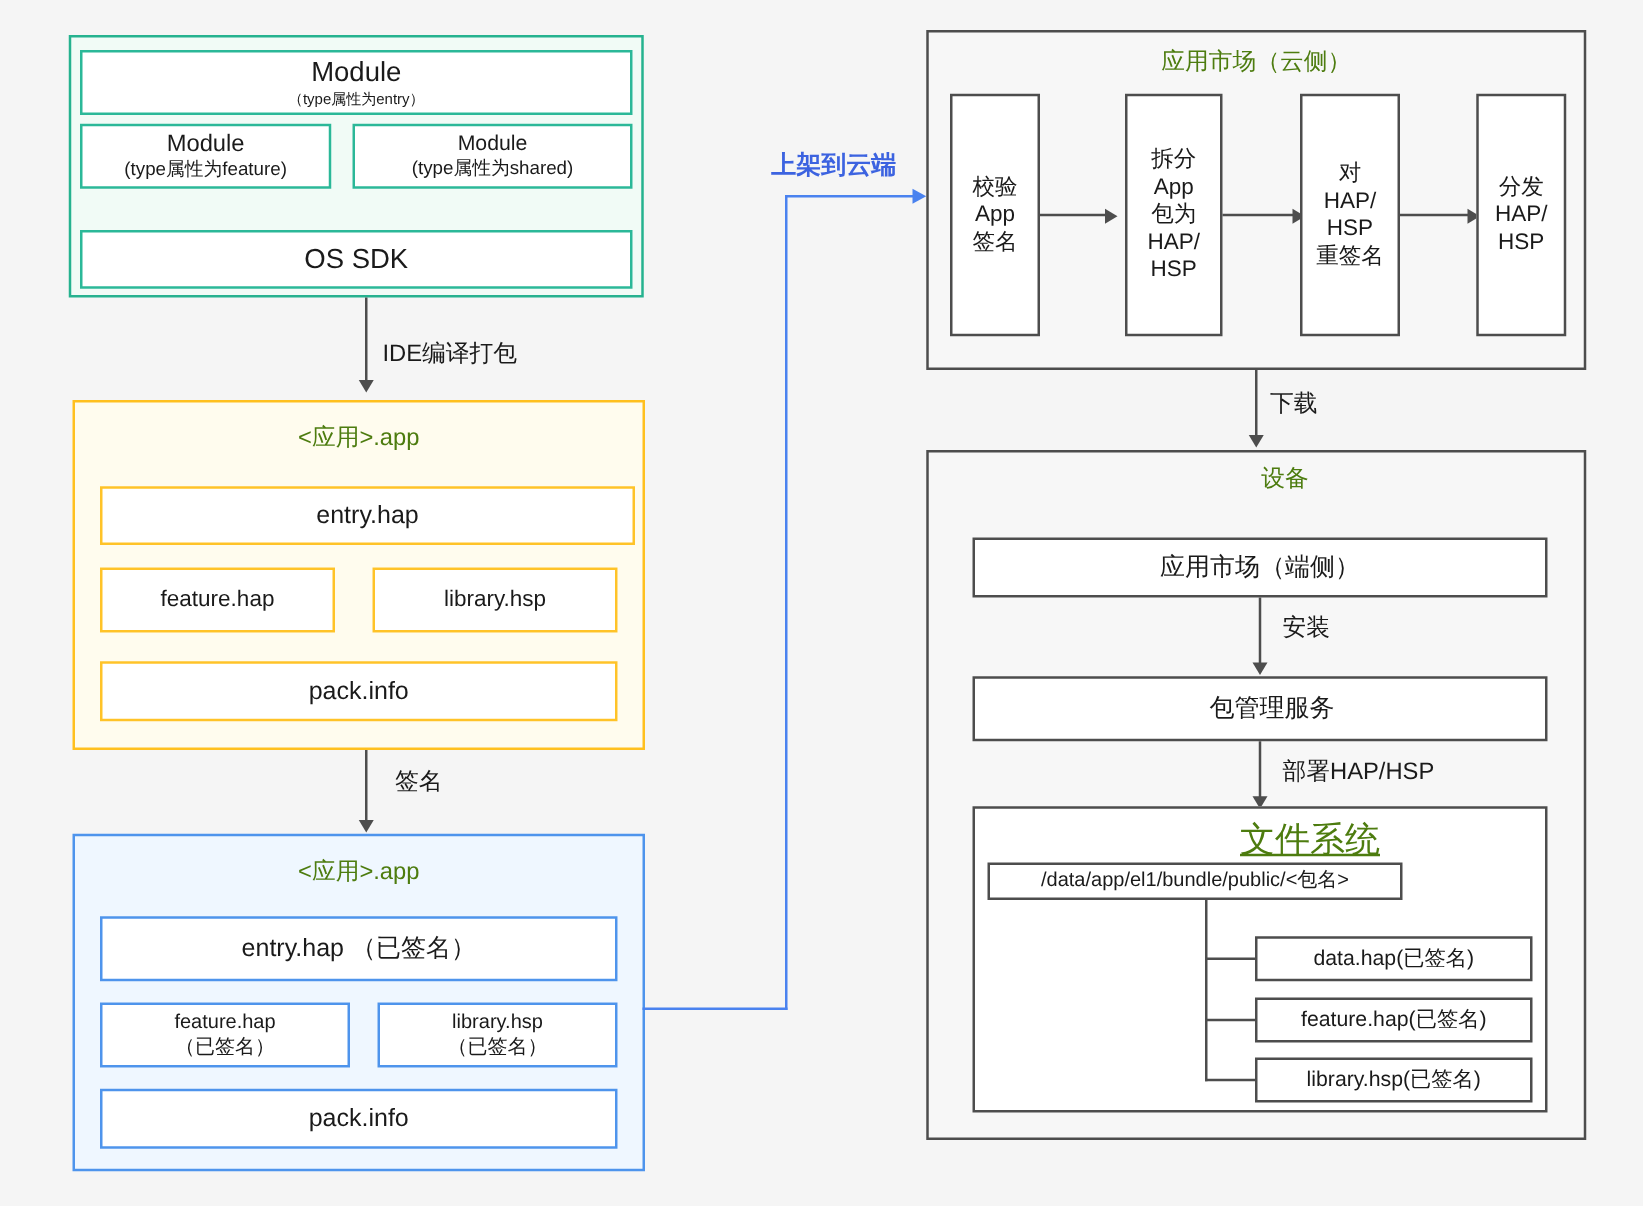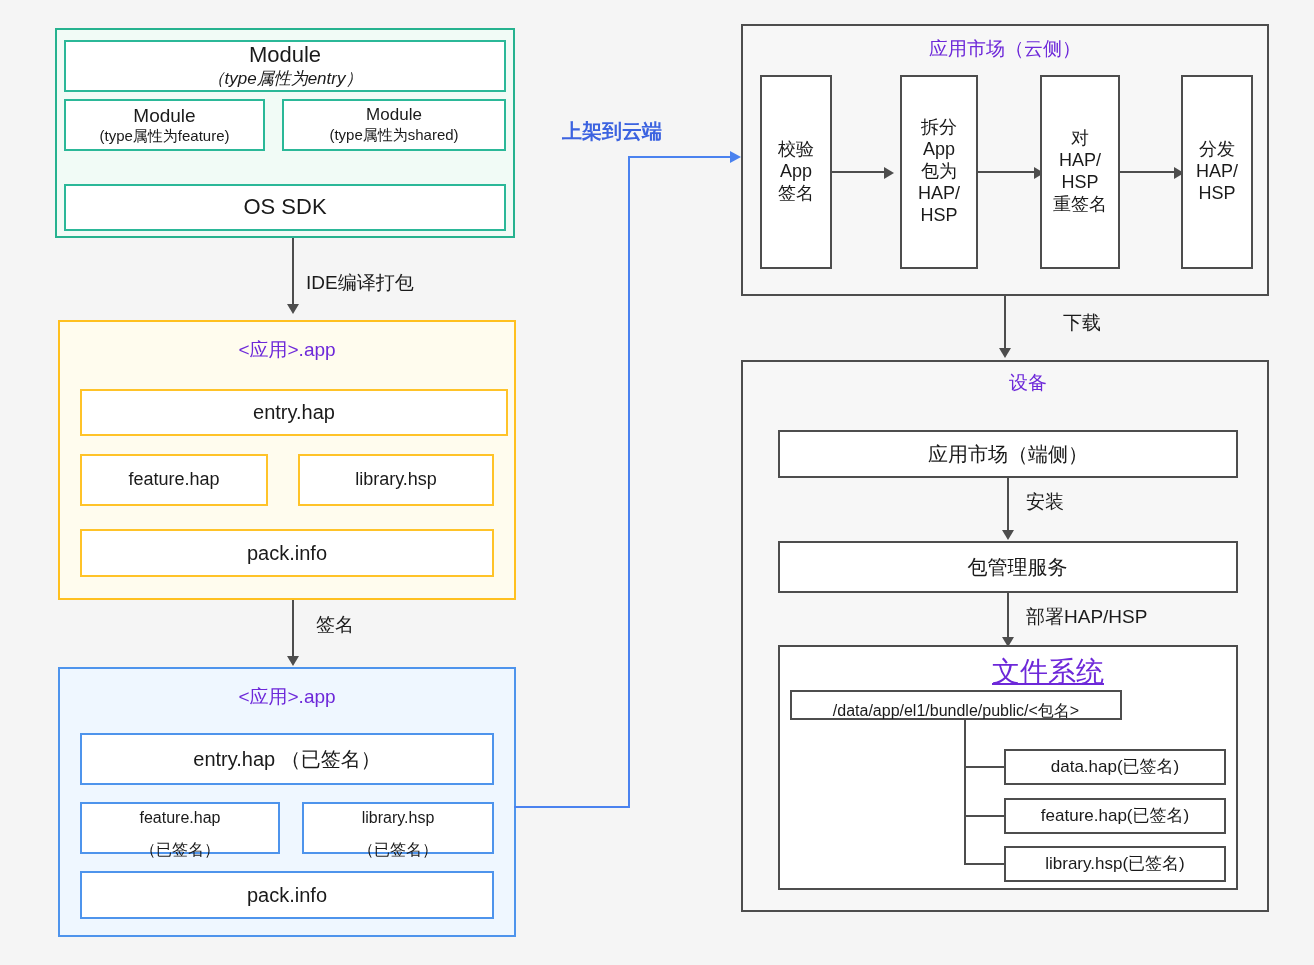--- a/index.html
+++ b/index.html
@@ -27,31 +27,31 @@
   
   .grp-blue{border:2px solid #4e94ec;background:#eff7ff;}
   .bx-blue{border:2px solid #4e94ec;background:#ffffff;}
 
   
   .grp-gray{border:2px solid #4d4d4d;background:#f7f7f7;}
   .bx-gray{border:2px solid #4d4d4d;background:#ffffff;}
 
   
   .grp-title{position:absolute;left:0;right:0;text-align:center;
-             font-size:19px;color:#6d28d9;}
+             font-size:19px;color:#4d7c0f;}
 
   
   .t-22{font-size:22px;}
   .t-20{font-size:20px;}
   .t-19{font-size:19px;}
   .t-18{font-size:18px;}
   .t-17{font-size:17px;}
-  .t-16{font-size:16px;margin-top:12px;}
+  .t-16{font-size:16px;}
   .t-15{font-size:15px;}
-  .t-14{font-size:17px;font-style:italic;}
+  .t-14{font-size:12px;}
   .two-line{flex-direction:column;}
 
   
   .vline{position:absolute;width:2px;background:#4d4d4d;}
   .hline{position:absolute;height:2px;background:#4d4d4d;}
   .arrow-down{position:absolute;width:0;height:0;
               border-left:6px solid transparent;border-right:6px solid transparent;
               border-top:10px solid #4d4d4d;}
   .arrow-right{position:absolute;width:0;height:0;
                border-top:6px solid transparent;border-bottom:6px solid transparent;
@@ -136,21 +136,21 @@
     <span class="t-16">（已签名）</span>
   </div>
   <div class="box bx-blue" style="left:80px;top:871px;width:414px;height:48px;">
     <span class="t-20">pack.info</span>
   </div>
 
   <div class="bline" style="left:514px;top:806px;width:116px;height:2px;"></div>
   <div class="bline" style="left:628px;top:156px;width:2px;height:652px;"></div>
   <div class="bline" style="left:628px;top:156px;width:104px;height:2px;"></div>
   <div class="barrow" style="left:730px;top:151px;"></div>
-  <div class="blabel" style="left:562px;top:118px;">上架到云端</div>
+  <div class="blabel" style="left:617px;top:118px;">上架到云端</div>
 
   <div class="box grp-gray" style="left:741px;top:24px;width:528px;height:272px;"></div>
   <div class="grp-title" style="left:741px;top:36px;width:528px;">应用市场（云侧）</div>
 
   <div class="box bx-gray two-line" style="left:760px;top:75px;width:72px;height:194px;">
     <span class="t-18">校验</span>
     <span class="t-18">App</span>
     <span class="t-18">签名</span>
   </div>
   <div class="hline" style="left:832px;top:171px;width:54px;"></div>
@@ -176,21 +176,21 @@
   <div class="arrow-right" style="left:1174px;top:167px;"></div>
 
   <div class="box bx-gray two-line" style="left:1181px;top:75px;width:72px;height:194px;">
     <span class="t-18">分发</span>
     <span class="t-18">HAP/</span>
     <span class="t-18">HSP</span>
   </div>
 
   <div class="vline" style="left:1004px;top:296px;height:56px;"></div>
   <div class="arrow-down" style="left:999px;top:348px;"></div>
-  <div class="edge-label" style="left:1063px;top:310px;">下载</div>
+  <div class="edge-label" style="left:1016px;top:310px;">下载</div>
 
   <div class="box grp-gray" style="left:741px;top:360px;width:528px;height:552px;"></div>
   <div class="grp-title" style="left:741px;top:370px;width:574px;">设备</div>
 
   <div class="box bx-gray" style="left:778px;top:430px;width:460px;height:48px;">
     <span class="t-20">应用市场（端侧）</span>
   </div>
 
   <div class="vline" style="left:1007px;top:478px;height:56px;"></div>
   <div class="arrow-down" style="left:1002px;top:530px;"></div>

